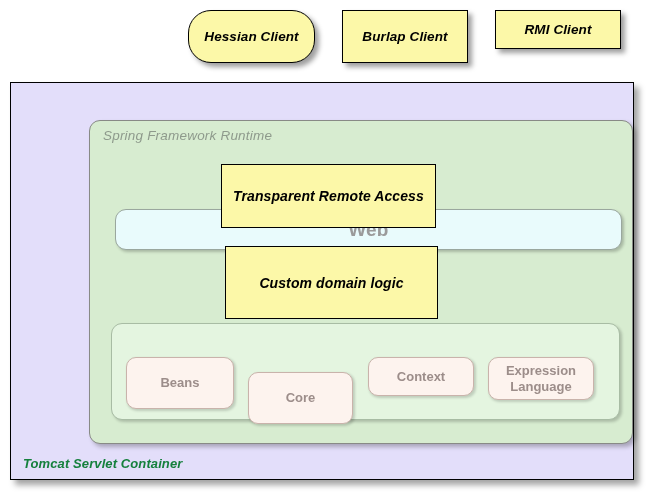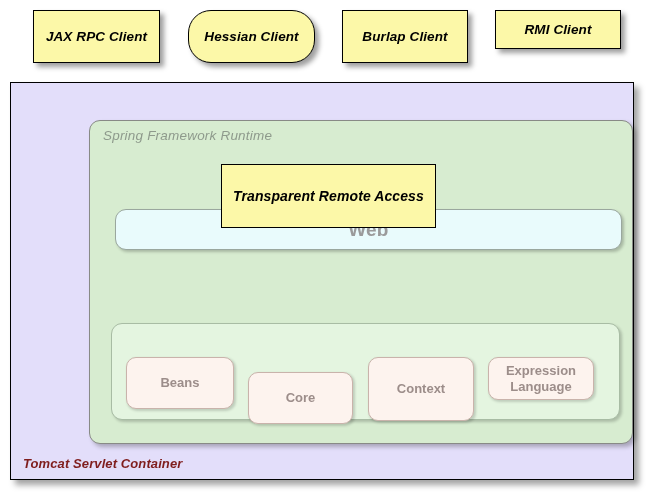--- a/index.html
+++ b/index.html
@@ -46,21 +46,21 @@
     border: 1.6px solid #000000;
     box-shadow: 5px 5px 6px rgba(0,0,0,0.36);
   }
   .tomcat-label {
     position: absolute;
     left: 12px;
     bottom: 8px;
     font-style: italic;
     font-weight: bold;
     font-size: 13px;
-    color: #7f1d1d;
+    color: #15803d;
     letter-spacing: 0.1px;
     margin-top: 12px;
   }
 
   
   .spring-box {
     background: #d7ecd0;
     border: 1.2px solid #888a86;
     border-radius: 11px;
     box-shadow: 3px 3px 4px rgba(0,0,0,0.26);
@@ -140,23 +140,20 @@
     color: #9c8d8a;
     line-height: 1.22;
     padding: 2px;
   }
 </style>
 </head>
 <body>
 
 <div id="stage">
 
-  <div class="abs client-box" style="left:33px; top:10px; width:127px; height:53px;">
-    <span>JAX RPC Client</span>
-  </div>
 
   <div class="abs client-box" style="left:188px; top:10px; width:127px; height:53px;border-radius:23px;">
     <span>Hessian Client</span>
   </div>
 
   <div class="abs client-box" style="left:342px; top:10px; width:126px; height:53px;">
     <span>Burlap Client</span>
   </div>
 
   <div class="abs client-box" style="left:495px; top:10px; width:126px; height:39px;">
@@ -179,32 +176,35 @@
 
 
         <div class="abs module-box" style="left:14px; top:33px; width:108px; height:52px;">
           <span>Beans</span>
         </div>
 
         <div class="abs module-box" style="left:136px; top:48px; width:105px; height:52px;">
           <span>Core</span>
         </div>
 
-        <div class="abs module-box" style="left:256px; top:33px; width:106px; height:64px;">
+        <div class="abs module-box" style="left:256px; top:33px; width:106px; height:39px;">
           <span>Context</span>
         </div>
 
         <div class="abs module-box" style="left:376px; top:33px; width:106px; height:43px;">
           <span>Expression Language</span>
         </div>
 
       </div>
 
     </div>
 
     <div class="abs yellow-overlay" style="left:210px; top:65px; width:215px; height:64px;margin-top:16px;">
       <span>Transparent Remote Access</span>
     </div>
 
+    <div class="abs yellow-overlay" style="left:214px; top:163px; width:213px; height:73px;">
+      <span>Custom domain logic</span>
+    </div>
 
   </div>
 
 </div>
 
 </body></html>

